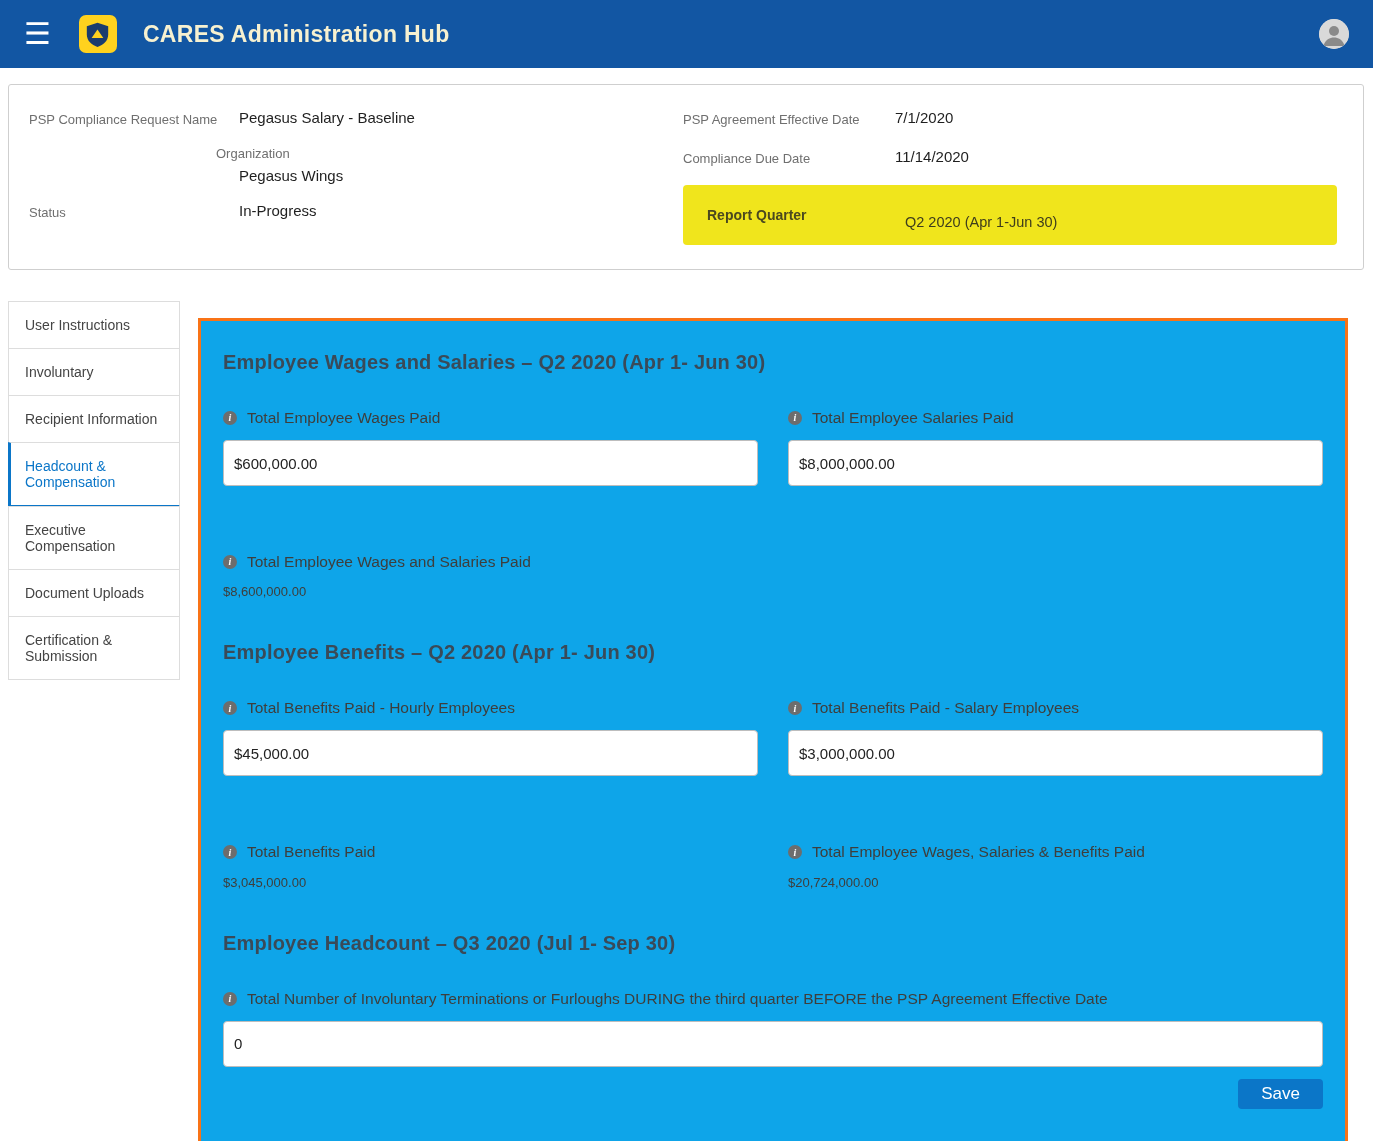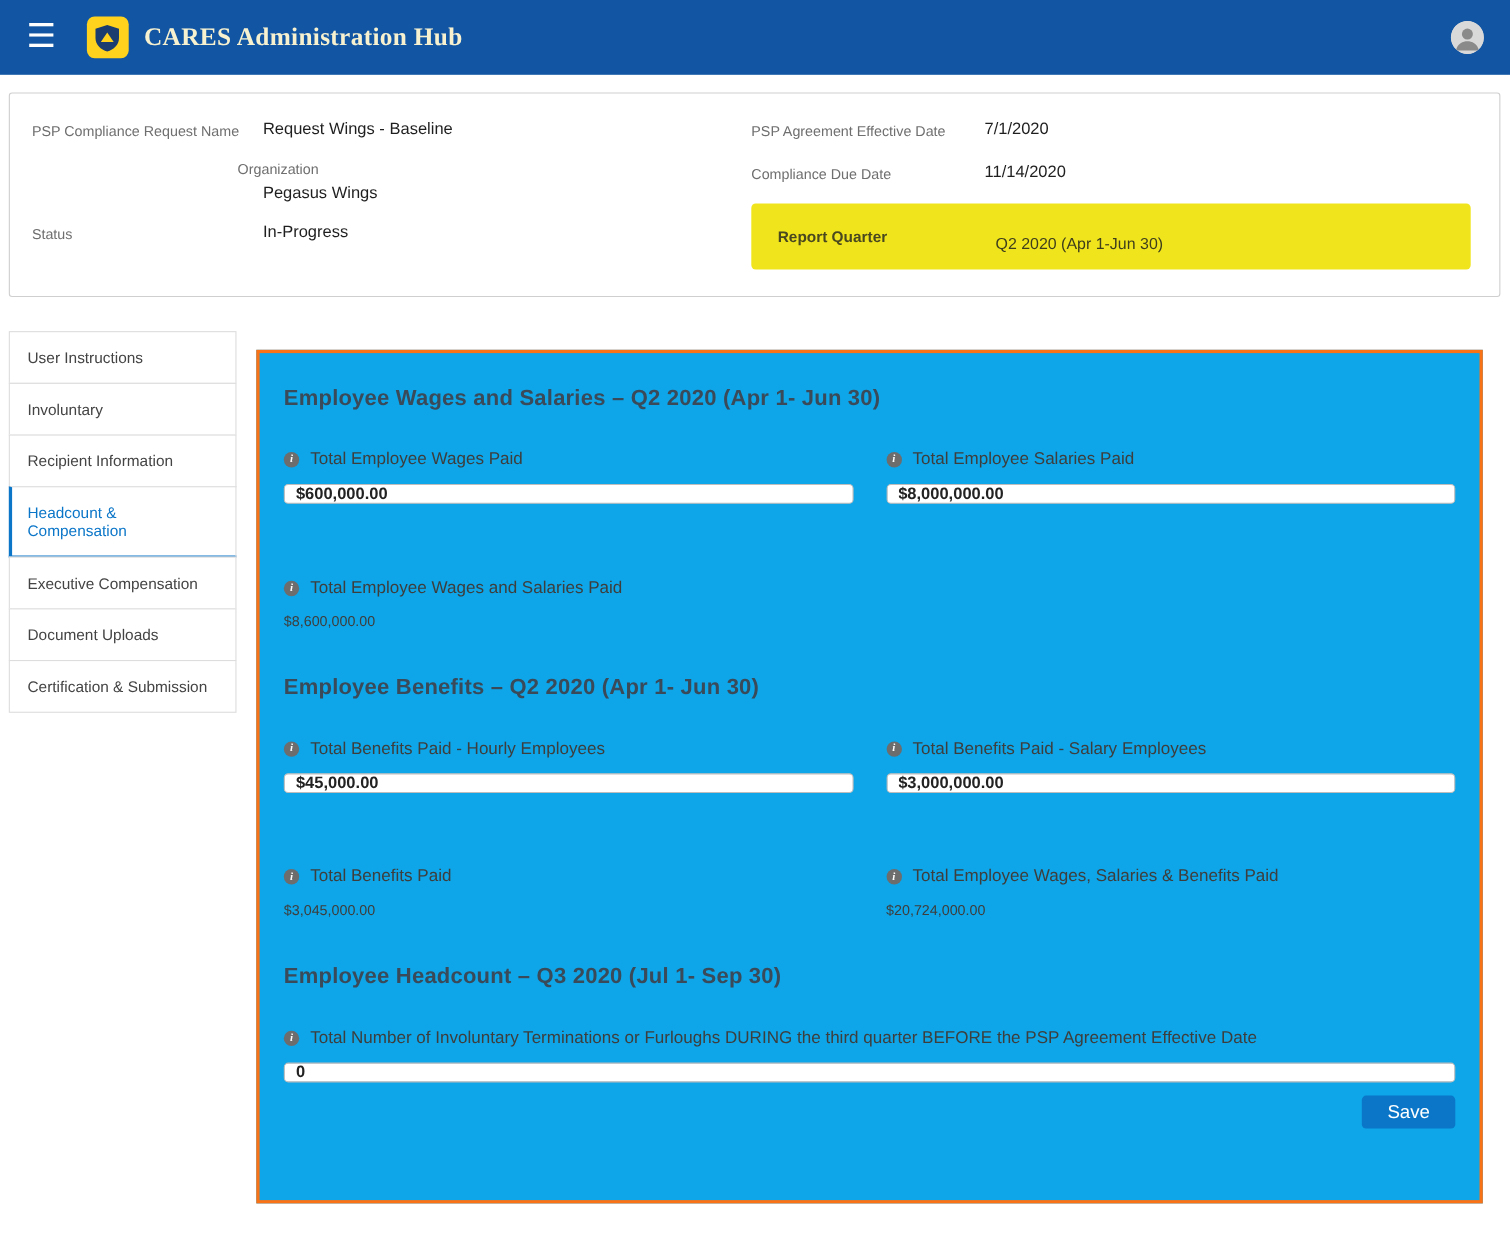--- a/index.html
+++ b/index.html
@@ -19,23 +19,23 @@
     background:none; border:none; color:#fff;
     font-size:30px; line-height:1; cursor:pointer;
     margin-right:28px; padding:0;
   }
   .logo {
     width:38px; height:38px; background:#ffd21e; border-radius:7px;
     display:flex; align-items:center; justify-content:center;
     margin-right:14px; flex:none;
   }
   .app-title {
-    font-family:Liberation Serif, serif;
+    font-family:Liberation Sans, sans-serif;
     font-size:23px; font-weight:700; color:#f7f1d0;
-    margin:0; letter-spacing:.3px;
+    margin:12px; letter-spacing:.3px;
   }
   .avatar {
     margin-left:auto; width:30px; height:30px; border-radius:50%;
     background:#d9d9d9; border:none; cursor:pointer; padding:0;
     display:flex; align-items:center; justify-content:center; overflow:hidden;
   }
 
   
   .summary {
     margin:16px 9px 0 8px;
@@ -58,21 +58,21 @@
   .report-quarter {
     margin-top:16px; background:#f0e51c; border-radius:4px;
     height:60px; display:flex; align-items:center; padding:0 24px;
   }
   .rq-label { font-size:14px; font-weight:700; color:#4a481f; width:198px; flex:none; }
   .rq-value { font-size:14.5px; color:#3e3d1c;margin-top:14px; }
 
   
   .content { display:flex; align-items:flex-start; margin-top:31px; padding:0 25px 0 8px; }
 
-  .sidebar { width:207px; flex:none; }
+  .sidebar { width:172px; flex:none; }
   .sidebar-item {
     background:#fff; border:1px solid #ddd;
     padding:15px 16px; font-size:14px; color:#444; cursor:pointer;
   }
   .sidebar-item + .sidebar-item { margin-top:-1px; }
   .sidebar-item.active {
     color:#0b76c8;
     border-left:3px solid #0b76c8;
     border-bottom:2px solid #0b76c8;
     padding-left:14px;
@@ -97,23 +97,23 @@
   }
   .info {
     width:14px; height:14px; border-radius:50%;
     background:#6d6d6d; color:#fff;
     font-size:10px; font-weight:700; font-style:italic;
     display:inline-flex; align-items:center; justify-content:center;
     margin:7px 10px 0 0; flex:none; cursor:pointer;
     font-family:"Liberation Serif", serif;
   }
   .text-input {
-    width:100%; height:18px; border:1px solid #bdbdbd; border-radius:4px;
+    width:100%; height:46px; border:1px solid #bdbdbd; border-radius:4px;
     padding:0 10px; font-size:15px; color:#222; background:#fff;
-    font-family:"Liberation Sans", sans-serif; outline:none;font-weight:bold;
+    font-family:"Liberation Sans", sans-serif; outline:none;
   }
   .ro-block { margin-bottom:42px; }
   .ro-value { font-size:13px; color:#3e3e3c; margin-top:8px; }
   .grid2.ro { margin-bottom:42px; }
 
   .full-field { margin-bottom:0; }
   .save-row { display:flex; justify-content:flex-end; margin-top:12px; }
   .save-btn {
     background:#0b76c8; color:#fff; border:none; border-radius:4px;
     font-size:17px; padding:5px 23px; cursor:pointer;
@@ -138,21 +138,21 @@
       <circle cx="15" cy="12" r="5" fill="#8a8a8a"></circle>
       <path d="M4.5 27 C6 20.5 11 18.5 15 18.5 C19 18.5 24 20.5 25.5 27 Z" fill="#8a8a8a"></path>
     </svg>
   </button>
 </header>
 
 <section class="summary">
   <div class="summary-left">
     <div class="srow">
       <div class="lbl">PSP Compliance Request Name</div>
-      <div class="val">Request Wings - Baseline</div>
+      <div class="val">Pegasus Salary - Baseline</div>
     </div>
     <div class="srow">
       <div class="lbl"></div>
       <div class="org-block">
         <div class="org-lbl">Organization</div>
         <div class="org-val">Pegasus Wings</div>
       </div>
     </div>
     <div class="srow status-row">
       <div class="lbl">Status</div>

